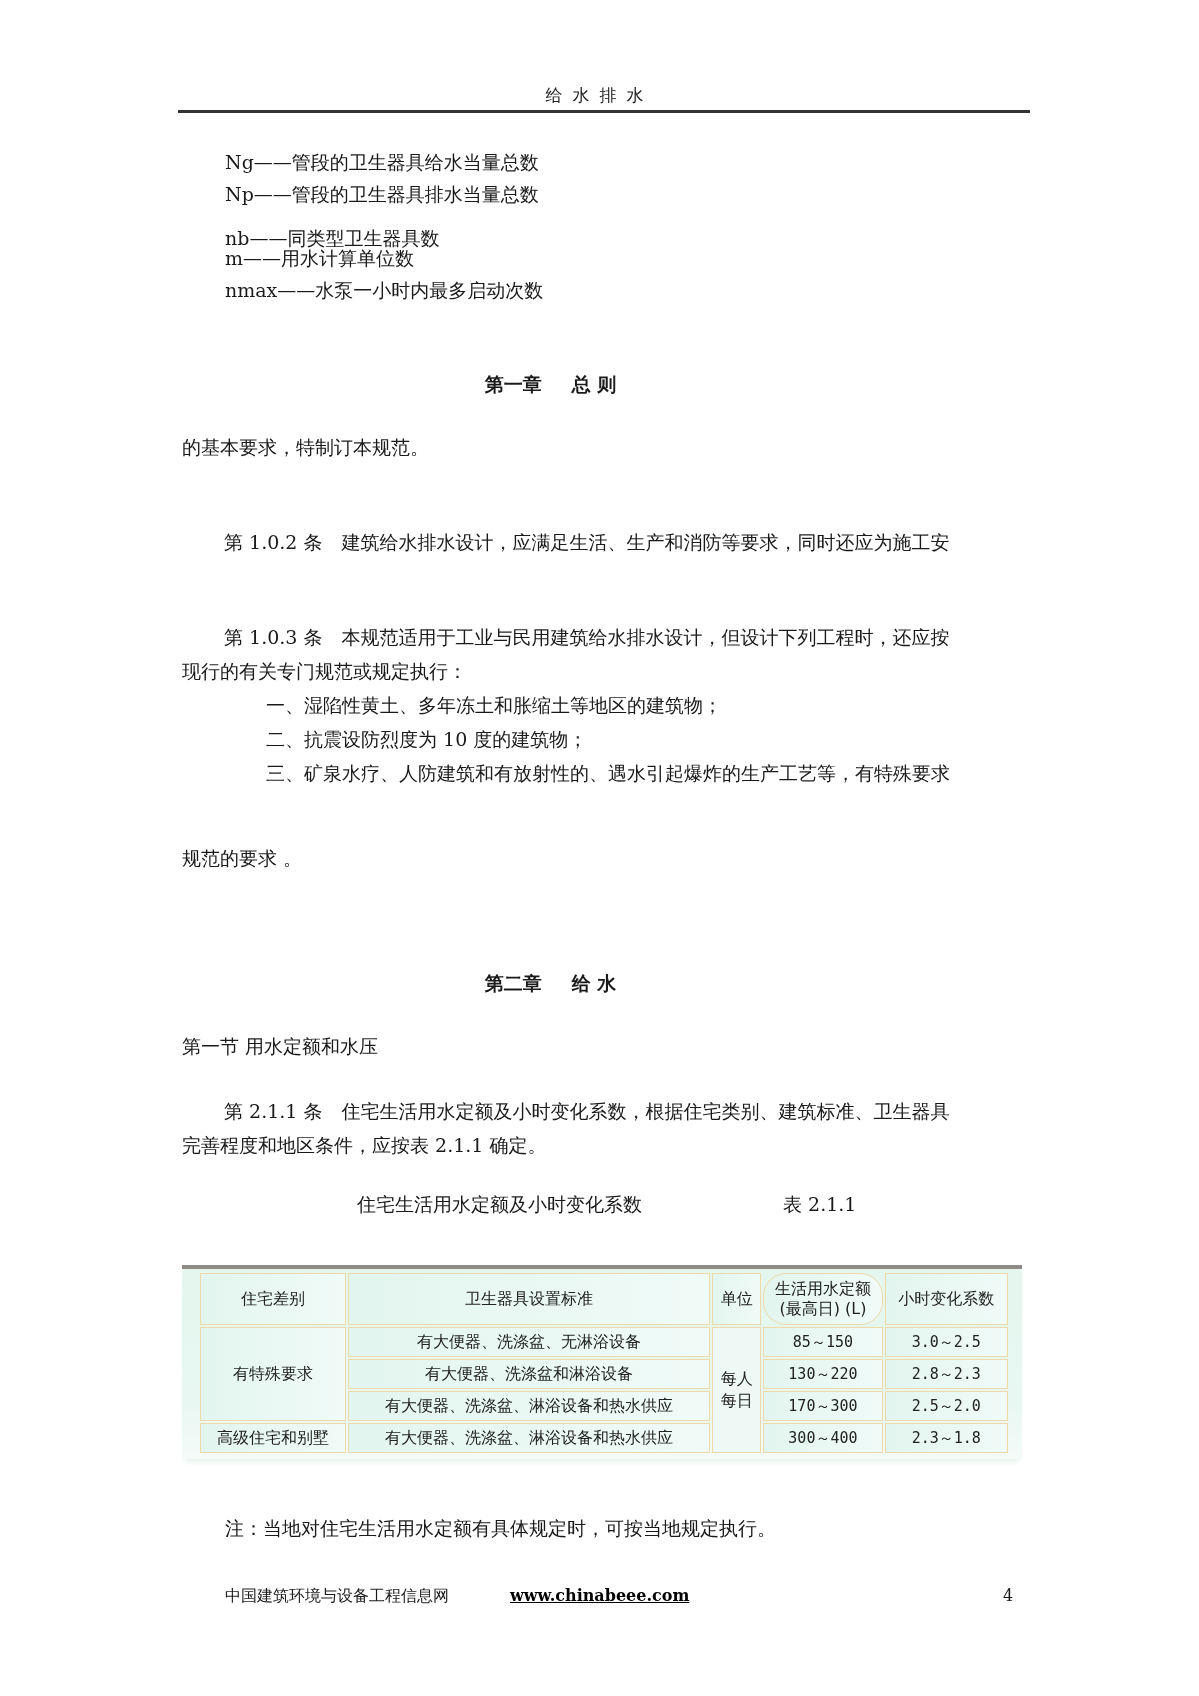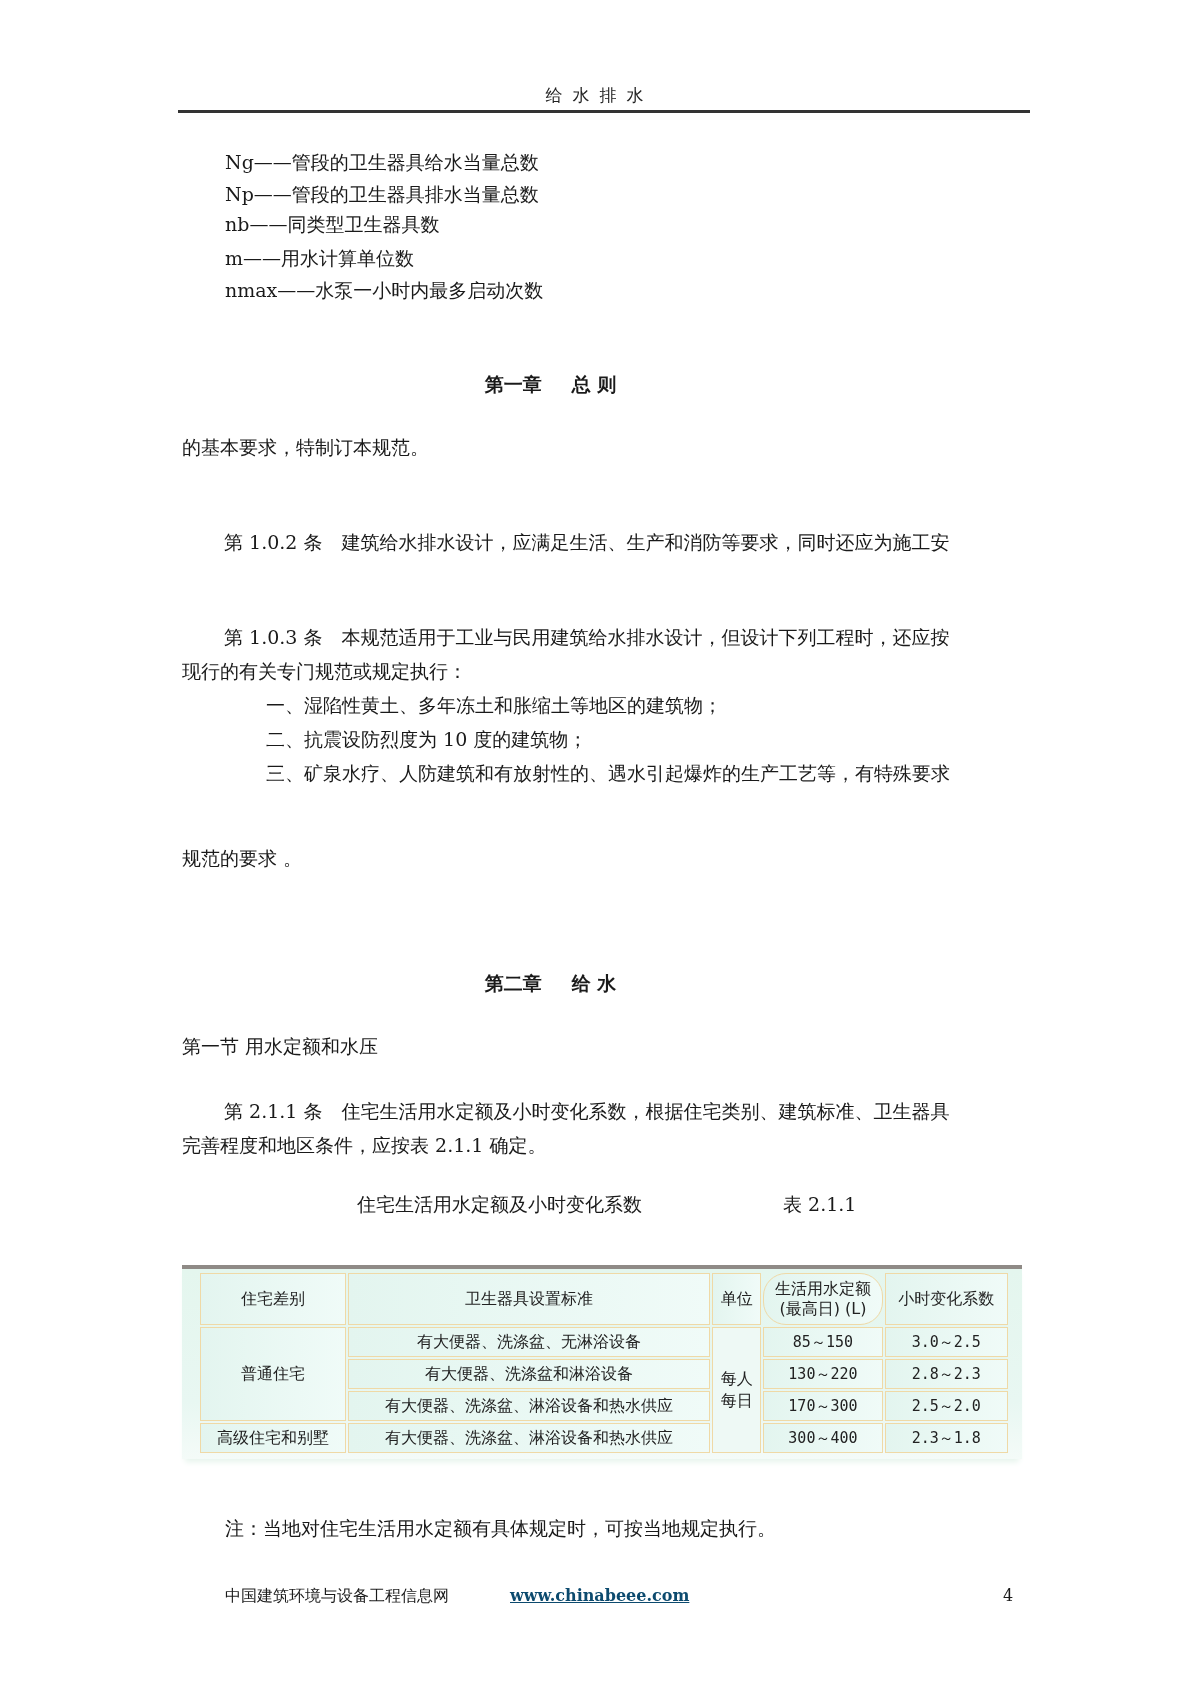--- a/index.html
+++ b/index.html
@@ -25,32 +25,32 @@
                font-family:"DejaVu Sans","Liberation Sans",sans-serif; font-size:16px; color:#222; }
   table.spec td, table.spec th { border:1px solid #efd9a6; text-align:center; padding:0; font-weight:normal;
                background:linear-gradient(90deg,#e3f5ef,#f0fbf8); }
   table.spec th { height:50px; }
   table.spec td { height:28px; }
   table.spec .unit { background:#eef9f5; line-height:22px; }
   table.spec .num { font-family:"DejaVu Sans Mono","Liberation Mono",monospace; font-size:15px; }
 
   .note { left:225px; top:1516px; font-size:19px; }
   .footer-site { left:225px; top:1584px; font-size:16px; }
-  .footer-link { left:510px; top:1584px; font-size:16px; font-weight:bold; color:#0c4a6e; text-decoration:underline; }
+  .footer-link { left:510px; top:1584px; font-size:16px; font-weight:bold; color:#000000; text-decoration:underline; }
   .footer-page { left:1003px; top:1584px; font-size:16px; }
 </style>
 </head>
 <body>
 
 <div class="abs hdr-title">给水排水</div>
 <div class="abs hdr-rule"></div>
 
 <div class="line" style="left:225px;top:150px;"><span>Ng</span><span>——</span><span>管段的卫生器具给水当量总数</span></div>
 <div class="line" style="left:225px;top:182px;"><span>Np</span><span>——</span><span>管段的卫生器具排水当量总数</span></div>
-<div class="line" style="left:225px;top:212px;"><span>nb</span><span>——</span><span>同类型卫生器具数</span></div>
+<div class="line" style="left:225px;top:226px;"><span>nb</span><span>——</span><span>同类型卫生器具数</span></div>
 <div class="line" style="left:225px;top:246px;"><span>m</span><span>——</span><span>用水计算单位数</span></div>
 <div class="line" style="left:225px;top:278px;"><span>nmax</span><span>——</span><span>水泵一小时内最多启动次数</span></div>
 
 <div class="line chapter" style="top:372px;"><span>第一章</span><span class="gap"></span><span>总 则</span></div>
 
 <div class="abs para" style="top:430px;">
   <p><span>的基本要求，特制订本规范。</span></p>
 </div>
 
 <div class="abs para" style="top:525px;">
@@ -95,21 +95,21 @@
       <th>住宅差别</th>
       <th>卫生器具设置标准</th>
       <th>单位</th>
       <th style="line-height:20px;border-radius:23px;">
             <div>生活用水定额</div>
             <div>(最高日) (L)</div>
           </th>
       <th>小时变化系数</th>
     </tr>
     <tr>
-      <td rowspan="3">普通住宅</td>
+      <td rowspan="3">有特殊要求</td>
       <td>有大便器、洗涤盆、无淋浴设备</td>
       <td rowspan="4" class="unit">
             <div>每人</div>
             <div>每日</div>
           </td>
       <td class="num">85～150</td>
       <td class="num">3.0～2.5</td>
     </tr>
     <tr>
       <td>有大便器、洗涤盆和淋浴设备</td>

